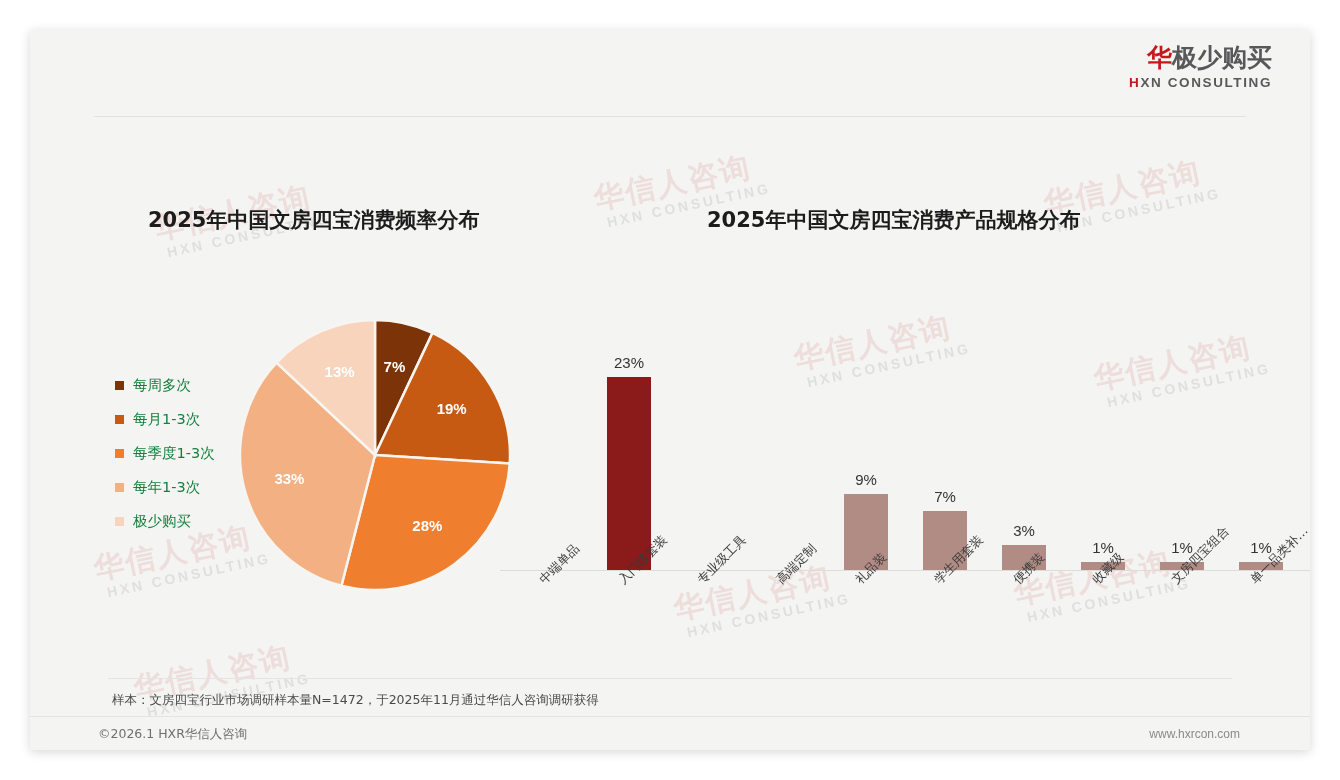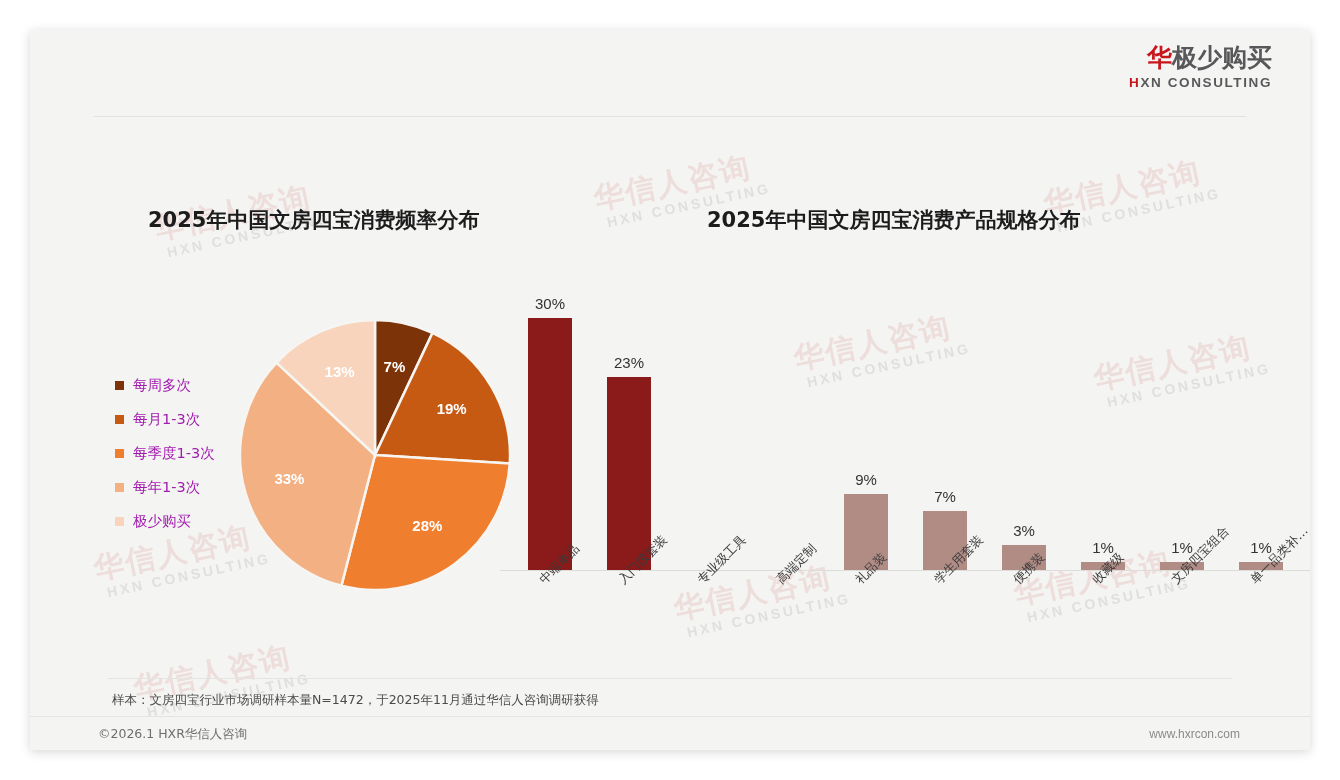--- a/index.html
+++ b/index.html
@@ -86,21 +86,21 @@
   .pie-label {
     font-family: "Liberation Sans", sans-serif;
     font-size: 15px; font-weight: 700; fill: #ffffff;
     text-anchor: middle; dominant-baseline: middle;
   }
   #pie-legend { position: absolute; left: 25px; top: 108px; }
   .legend-row { display: flex; align-items: center; height: 34px; }
   .legend-swatch { width: 9px; height: 9px; margin-right: 9px; flex: 0 0 auto; }
   .legend-text {
     font-family: "DejaVu Sans", sans-serif;
-    font-size: 14.5px; color: #a21caf; white-space: nowrap;
+    font-size: 14.5px; color: #15803d; white-space: nowrap;
   }
 
   
   #bar-panel { position: absolute; left: 470px; top: 230px; width: 810px; height: 400px; z-index: 4; }
   #bar-plot { position: absolute; left: 10px; top: 30px; width: 800px; height: 280px; }
   .bar-group { position: absolute; bottom: 0; }
   .bar-rect { position: absolute; bottom: 0; left: 0; width: 100%; }
   .bar-value {
     position: absolute; left: 50%; transform: translateX(-50%);
     font-family: "Liberation Sans", sans-serif;
@@ -235,24 +235,20 @@
         <path d="M 140 140 L 106.4268652327446 270.7587267523652 A 135 135 0 0 1 41.589235298109486 47.58614069962698 Z" fill="#f3b183" stroke="#f7f5f2" stroke-width="2.5"></path>
         <text class="pie-label" x="54.43783260618437" y="164.85810754809535">33%</text>
         <path d="M 140 140 L 41.589235298109486 47.58614069962698 A 135 135 0 0 1 140.00000000000009 5 Z" fill="#f7d4bb" stroke="#f7f5f2" stroke-width="2.5"></path>
         <text class="pie-label" x="104.61412294444108" y="58.22806285155727">13%</text>
       </svg>
   </div>
 
   <div class="panel-title" id="bar-title">2025年中国文房四宝消费产品规格分布</div>
   <div id="bar-panel">
     <div id="bar-plot">
-        <div class="bar-group" style="left: 18px; width: 44px; height: 280px;">
-          <div class="bar-rect" style="height: 252px; background: rgb(139, 26, 26);"></div>
-          <div class="bar-value" style="bottom: 258px;">30%</div>
-        </div>
         <div class="bar-group" style="left: 97px; width: 44px; height: 280px; padding-left: 8px;">
           <div class="bar-rect" style="height: 193.2px; background: rgb(139, 26, 26);"></div>
           <div class="bar-value" style="bottom: 199.2px;">23%</div>
         </div>
         <div class="bar-group" style="left: 334px; width: 44px; height: 280px;">
           <div class="bar-rect" style="height: 75.6px; background: rgb(176, 140, 133);"></div>
           <div class="bar-value" style="bottom: 81.6px;">9%</div>
         </div>
         <div class="bar-group" style="left: 413px; width: 44px; height: 280px;">
           <div class="bar-rect" style="height: 58.8px; background: rgb(176, 140, 133);"></div>

